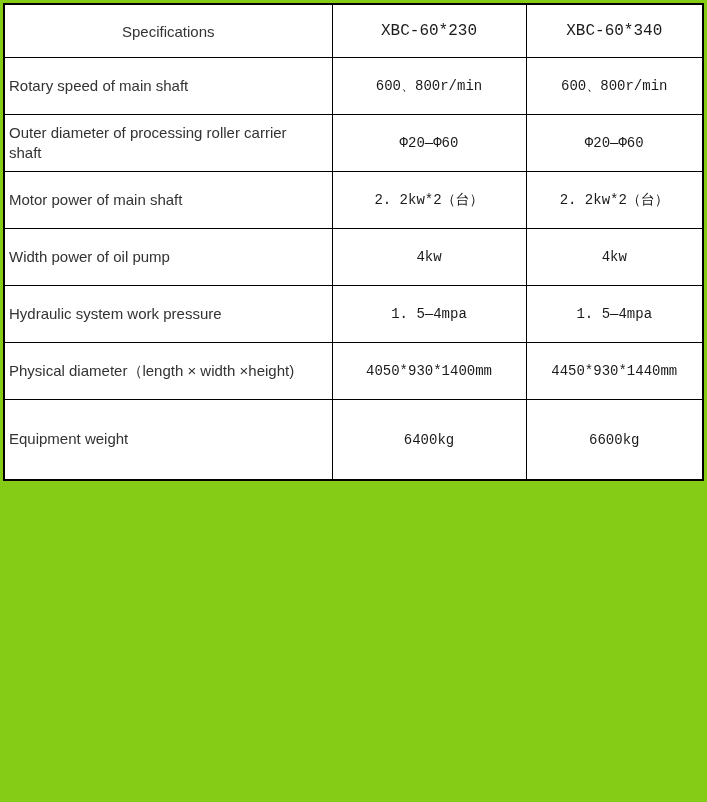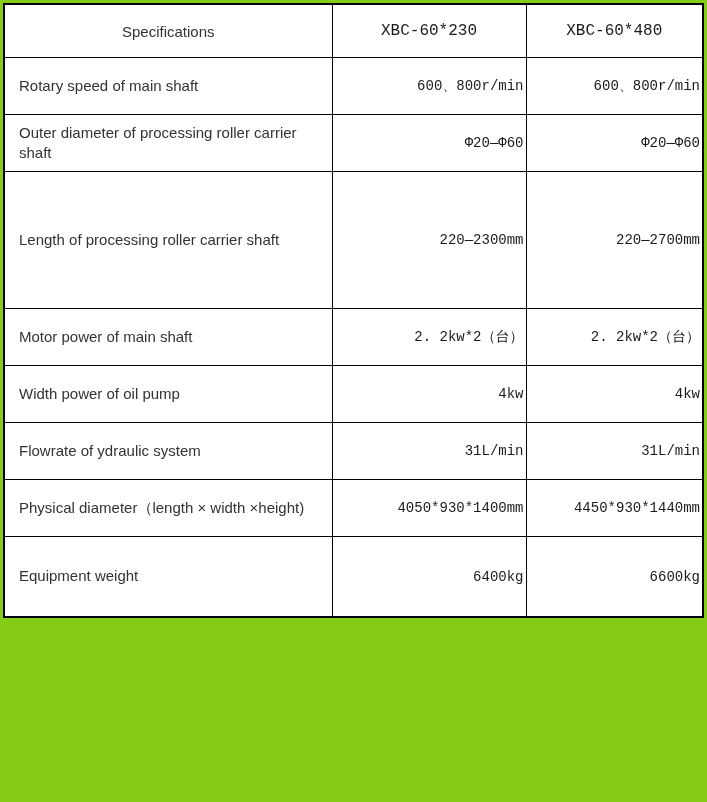--- a/index.html
+++ b/index.html
@@ -54,28 +54,28 @@
     font-weight: normal;
     color: #1a1a1a;
   }
 
   
   td.lbl {
     font-family: "Liberation Sans", sans-serif;
     font-size: 15px;
     color: #333333;
     text-align: left;
-    padding: 2px 10px 2px 14px;
+    padding: 2px 10px 2px 4px;
     line-height: 1.35;
   }
   td.val {
     font-family: "Liberation Mono", "DejaVu Sans Mono", monospace;
     font-size: 14px;
     color: #1a1a1a;
-    text-align: right;
+    text-align: center;
     padding: 0 2px;
   }
 
   tr.r-std  td { height: 52px; }
   tr.r-tall td { height: 132px; }
   tr.r-last td { height: 75px; }
 </style>
 </head>
 <body>
 
@@ -83,53 +83,48 @@
   <table class="spec-table">
     <colgroup>
       <col class="c-label">
       <col class="c-val1">
       <col class="c-val2">
     </colgroup>
     <thead>
       <tr>
         <th class="hdr-label">Specifications</th>
         <th class="hdr-val">XBC-60*230</th>
-        <th class="hdr-val">XBC-60*480</th>
+        <th class="hdr-val">XBC-60*340</th>
       </tr>
     </thead>
     <tbody>
       <tr class="r-std">
         <td class="lbl">Rotary speed of main shaft</td>
         <td class="val">600、800r/min</td>
         <td class="val">600、800r/min</td>
       </tr>
       <tr class="r-std">
         <td class="lbl">Outer diameter of processing roller carrier shaft</td>
         <td class="val">Φ20—Φ60</td>
         <td class="val">Φ20—Φ60</td>
       </tr>
-      <tr class="r-tall">
-        <td class="lbl">Length of processing roller carrier shaft</td>
-        <td class="val">220—2300mm</td>
-        <td class="val">220—2700mm</td>
-      </tr>
       <tr class="r-std">
         <td class="lbl">Motor power of main shaft</td>
         <td class="val">2. 2kw*2（台）</td>
         <td class="val">2. 2kw*2（台）</td>
       </tr>
       <tr class="r-std">
         <td class="lbl">Width power of oil pump</td>
         <td class="val">4kw</td>
         <td class="val">4kw</td>
       </tr>
       <tr class="r-std">
-        <td class="lbl">Flowrate of ydraulic system</td>
-        <td class="val">31L/min</td>
-        <td class="val">31L/min</td>
+        <td class="lbl">Hydraulic system work pressure</td>
+        <td class="val">1. 5—4mpa</td>
+        <td class="val">1. 5—4mpa</td>
       </tr>
       <tr class="r-std">
         <td class="lbl">Physical diameter（length × width ×height)</td>
         <td class="val">4050*930*1400mm</td>
         <td class="val">4450*930*1440mm</td>
       </tr>
       <tr class="r-last">
         <td class="lbl">Equipment weight</td>
         <td class="val">6400kg</td>
         <td class="val">6600kg</td>

